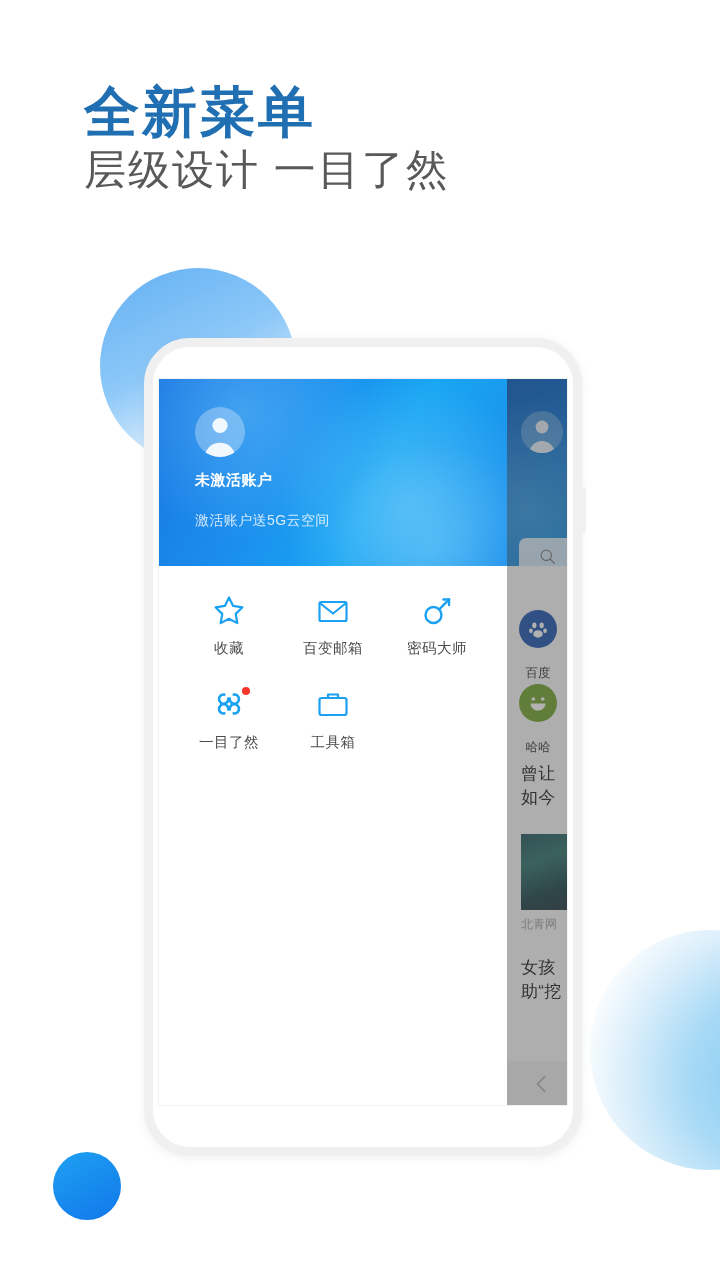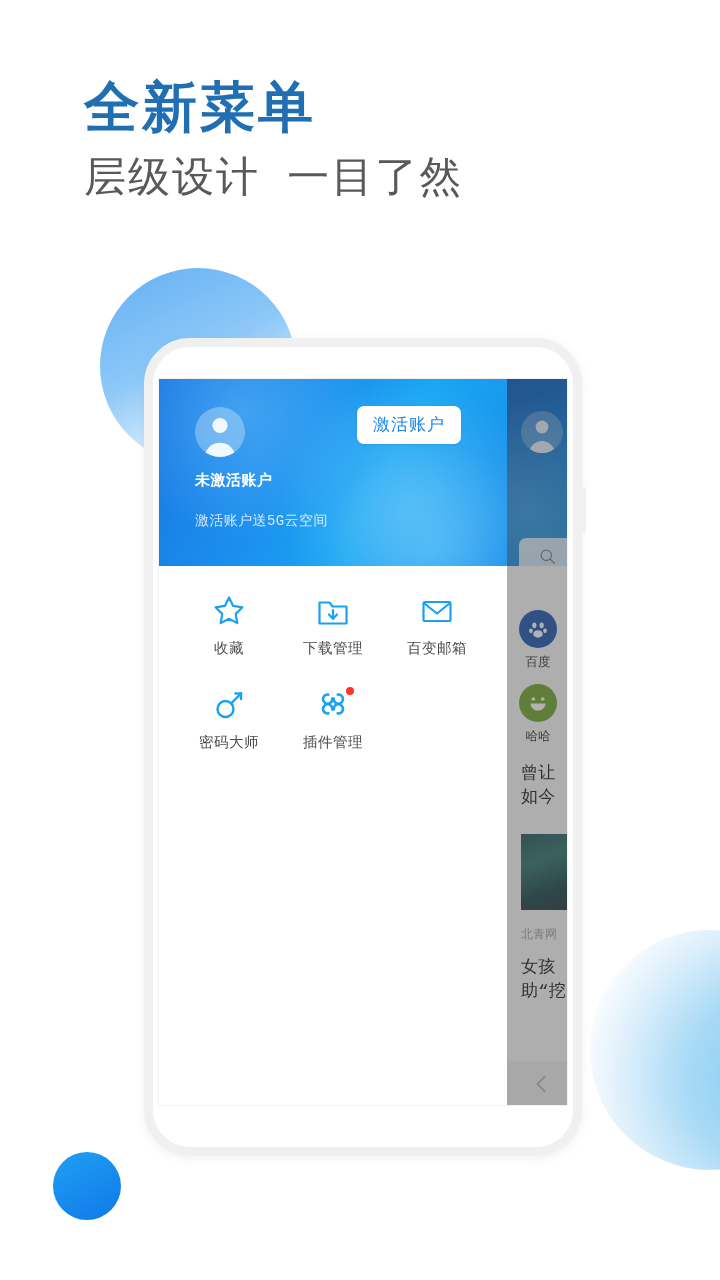--- a/index.html
+++ b/index.html
@@ -2,21 +2,21 @@
 <html><head>
 <meta charset="utf-8">
 <style>
   * { box-sizing: border-box; margin: 0; padding: 0; }
   html, body {
     width: 720px; height: 1280px;
     background: #ffffff;
     font-family: "Liberation Sans", "DejaVu Sans", sans-serif;
     overflow: hidden;
   }
-  #stage { position: relative; width: 720px; height: 1280px; background: #fff; overflow: hidden; font-family: Liberation Mono, monospace; }
+  #stage { position: relative; width: 720px; height: 1280px; background: #fff; overflow: hidden; }
 
   
   .deco { position: absolute; border-radius: 50%; pointer-events: none; }
   #deco-top-left {
     left: 100px; top: 268px; width: 196px; height: 196px;
     background: linear-gradient(155deg, #63b0f3 0%, #8dc8f8 45%, #dbeefd 75%, rgba(255,255,255,0) 100%);
   }
   #deco-bottom-left {
     left: 53px; top: 1152px; width: 68px; height: 68px;
     background: linear-gradient(150deg, #1ea0f2 0%, #1178ea 100%);
@@ -27,21 +27,21 @@
   }
 
   
   #headline-block { position: absolute; left: 84px; top: 80px; }
   #headline-main {
     font-size: 55px; font-weight: bold; color: #1f6fb2;
     letter-spacing: 3px; line-height: 1.18;
   }
   #headline-sub {
     font-size: 42px; color: #58595b; letter-spacing: 2px;
-    margin-top: 10px; line-height: 1.2; text-align: center;
+    margin-top: 0; line-height: 1.2; text-align: center;
   }
 
   
   #phone {
     position: absolute; left: 144px; top: 338px;
     width: 438px; height: 818px;
     background: #ffffff;
     border: 9px solid #f0f0f1;
     border-radius: 46px;
     box-shadow: 0 2px 10px rgba(120,140,160,.13);
@@ -136,21 +136,21 @@
   }
   #bg-searchbar {
     position: absolute; left: 12px; top: 159px;
     width: 150px; height: 36px; border-radius: 7px;
     background: rgba(255,255,255,.80);
     display: flex; align-items: center; padding-left: 20px;
   }
   #bg-page-body {
     position: relative; width: 180px; height: 541px; background: #fbfbfb;
   }
-  .bg-shortcut { position: absolute; display: flex; flex-direction: column; align-items: center; }
+  .bg-shortcut { position: absolute; display: flex; flex-direction: column; align-items: center; gap: 11px; }
   .bg-shortcut .sc-circle {
     width: 38px; height: 38px; border-radius: 50%;
     display: flex; align-items: center; justify-content: center;
   }
   .bg-shortcut .sc-label { margin-top: 6px; font-size: 12.5px; color: #3d3d3d; white-space: nowrap; }
   #shortcut-baidu { left: 12px; top: 44px; }
   #shortcut-haha  { left: 12px; top: 118px; align-items: center; }
   .bg-news { position: absolute; left: 14px; width: 160px; }
   .bg-news .news-title {
     font-size: 17px; color: #2b2b2b; line-height: 1.42; letter-spacing: .3px;
@@ -165,21 +165,21 @@
   #news-thumb::before {
     content: ""; position: absolute; left: 44%; top: 0; width: 7px; height: 100%;
     background: linear-gradient(180deg, #1d2a2e 0%, #2c4145 100%);
   }
   #news-thumb::after {
     content: ""; position: absolute; right: -6px; bottom: -10px; width: 64px; height: 66px;
     border-radius: 50% 50% 46% 46%;
     background: linear-gradient(160deg, #5d4a52 0%, #3a3243 70%);
   }
   #news-source {
-    position: absolute; left: 14px; top: 360px;
+    position: absolute; left: 14px; top: 350px;
     font-size: 12px; color: #a8a8a8;
   }
   #bg-bottombar {
     position: absolute; left: 0; bottom: 0; width: 180px; height: 46px;
     background: #f0f0f0; display: flex; align-items: center; padding-left: 24px;
   }
   
   #bg-scrim {
     position: absolute; left: 0; top: 0; width: 100%; height: 100%;
     background: rgba(60,60,60,.40); z-index: 5;
@@ -272,45 +272,34 @@
 
         <div id="account-header">
           <div id="avatar">
             <svg viewBox="0 0 50 50" width="50" height="50" aria-hidden="true">
               <circle cx="25" cy="18.5" r="7.6" fill="#ffffff" opacity=".9"></circle>
               <path d="M10 50c0-8.3 6.7-14.3 15-14.3S40 41.7 40 50z" fill="#ffffff" opacity=".9"></path>
             </svg>
           </div>
           <div id="account-name">未激活账户</div>
           <div id="account-subtitle">激活账户送5G云空间</div>
-          <button id="activate-button">激活账户</button>
         </div>
 
         <div id="menu-grid">
 
           <div class="grid-item">
             <span class="grid-icon">
               <svg viewBox="0 0 34 34" aria-hidden="true">
                 <path d="M17 3.5l4.15 8.45 9.3 1.35-6.72 6.56 1.58 9.28L17 24.76l-8.31 4.38 1.58-9.28-6.72-6.56 9.3-1.35z" fill="none" stroke="#1ba1f2" stroke-width="2.2" stroke-linejoin="round"></path>
               </svg>
             </span>
             <span class="grid-label">收藏</span>
           </div>
 
 
-          <div class="grid-item">
-            <span class="grid-icon">
-              <svg viewBox="0 0 34 34" aria-hidden="true">
-                <path d="M3.5 8.5h10l3 4h14v17h-27z" fill="none" stroke="#1ba1f2" stroke-width="2.2" stroke-linejoin="round"></path>
-                <line x1="17" y1="16" x2="17" y2="24.5" stroke="#1ba1f2" stroke-width="2.2" stroke-linecap="round"></line>
-                <polyline points="13,20.5 17,24.8 21,20.5" fill="none" stroke="#1ba1f2" stroke-width="2.2" stroke-linecap="round" stroke-linejoin="round"></polyline>
-              </svg>
-            </span>
-            <span class="grid-label">下载管理</span>
-          </div>
 
           <div class="grid-item">
             <span class="grid-icon">
               <svg viewBox="0 0 34 34" aria-hidden="true">
                 <rect x="3.5" y="8" width="27" height="19" rx="1.5" fill="none" stroke="#1ba1f2" stroke-width="2.2"></rect>
                 <polyline points="4.5,9.5 17,19.5 29.5,9.5" fill="none" stroke="#1ba1f2" stroke-width="2.2" stroke-linecap="round" stroke-linejoin="round"></polyline>
               </svg>
             </span>
             <span class="grid-label">百变邮箱</span>
           </div>
@@ -332,23 +321,32 @@
               <svg viewBox="0 0 34 34" aria-hidden="true">
                 <g fill="none" stroke="#1ba1f2" stroke-width="2.6" stroke-linecap="round">
                   <path d="M12.3 6.6a4.6 4.6 0 1 0 3.9 3.9"></path>
                   <path d="M21.7 6.6a4.6 4.6 0 1 1-3.9 3.9"></path>
                   <path d="M12.3 25.4a4.6 4.6 0 1 1 3.9-3.9"></path>
                   <path d="M21.7 25.4a4.6 4.6 0 1 0-3.9-3.9"></path>
                 </g>
               </svg>
               <span class="badge-dot"></span>
             </span>
-            <span class="grid-label">插件管理</span>
-          </div>
-
+            <span class="grid-label">一目了然</span>
+          </div>
+
+          <div class="grid-item">
+            <span class="grid-icon">
+              <svg viewBox="0 0 34 34" aria-hidden="true">
+                <rect x="3.5" y="10" width="27" height="17" rx="2" fill="none" stroke="#1ba1f2" stroke-width="2.2"></rect>
+                <path d="M12 10V6.5h10V10" fill="none" stroke="#1ba1f2" stroke-width="2.2" stroke-linejoin="round"></path>
+              </svg>
+            </span>
+            <span class="grid-label">工具箱</span>
+          </div>
 
 
         </div>
       </div>
 
     </div>
   </div>
 </div>
 
 </body></html>

